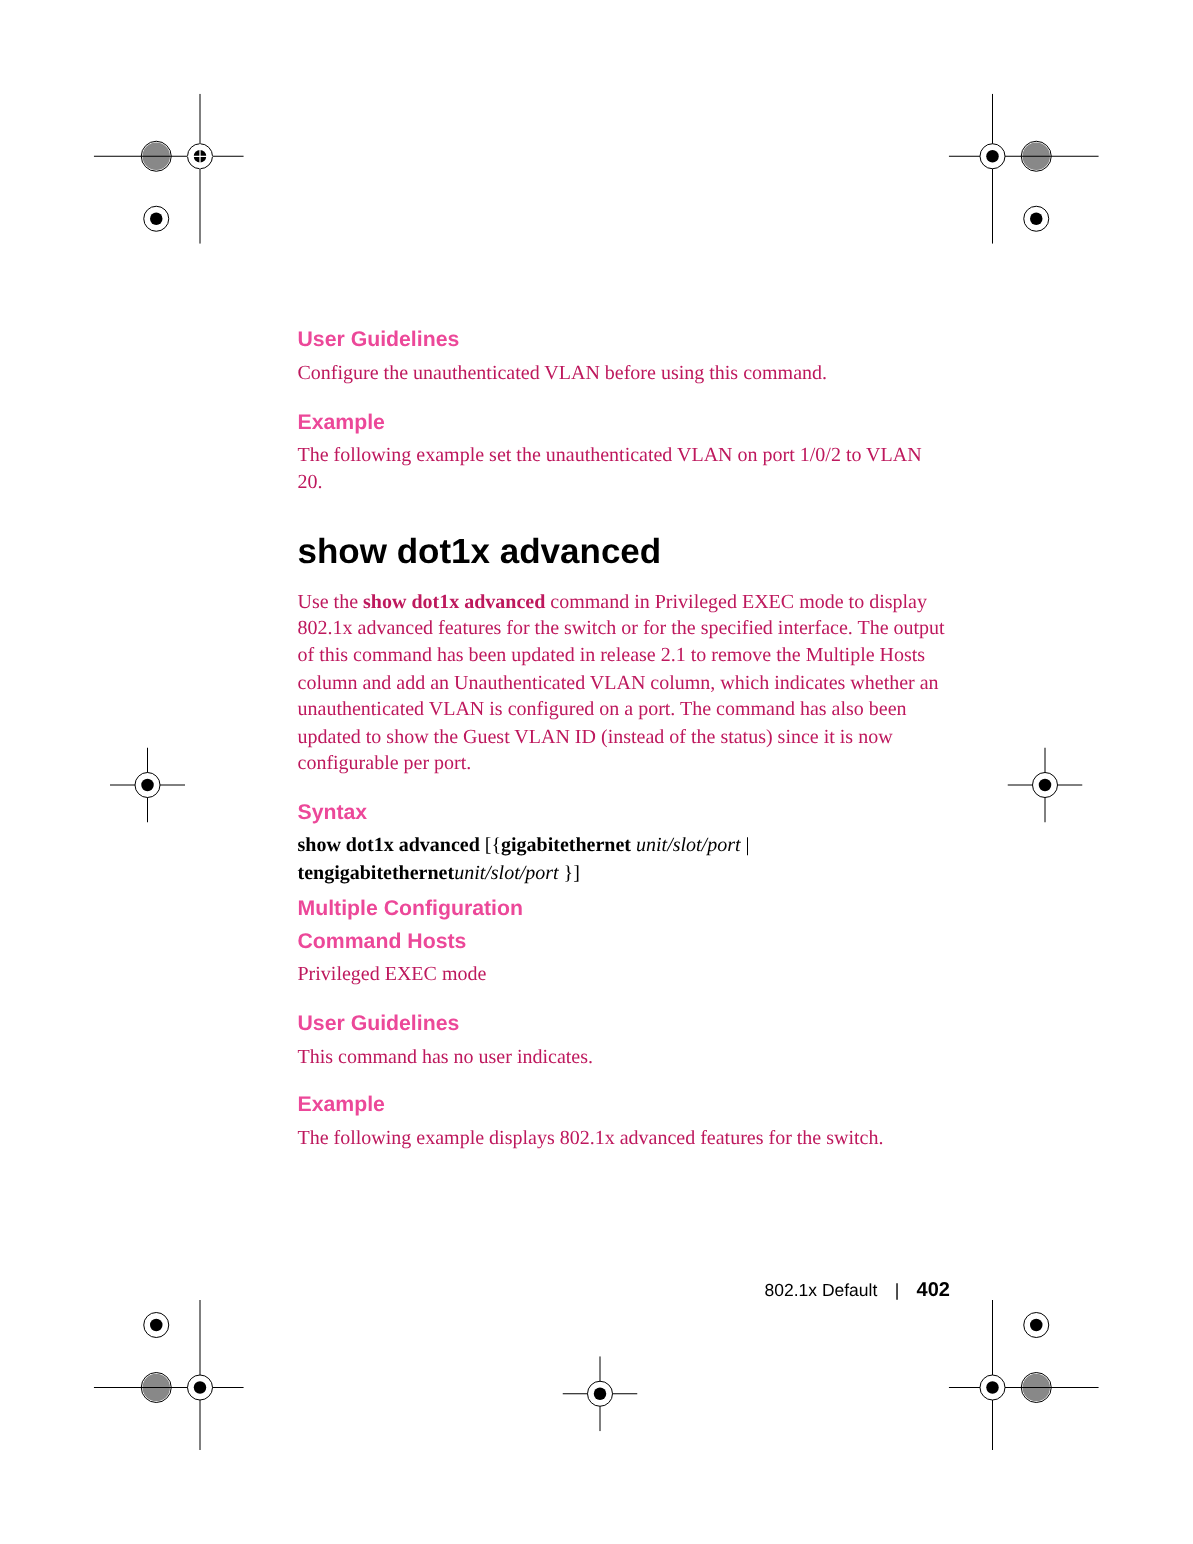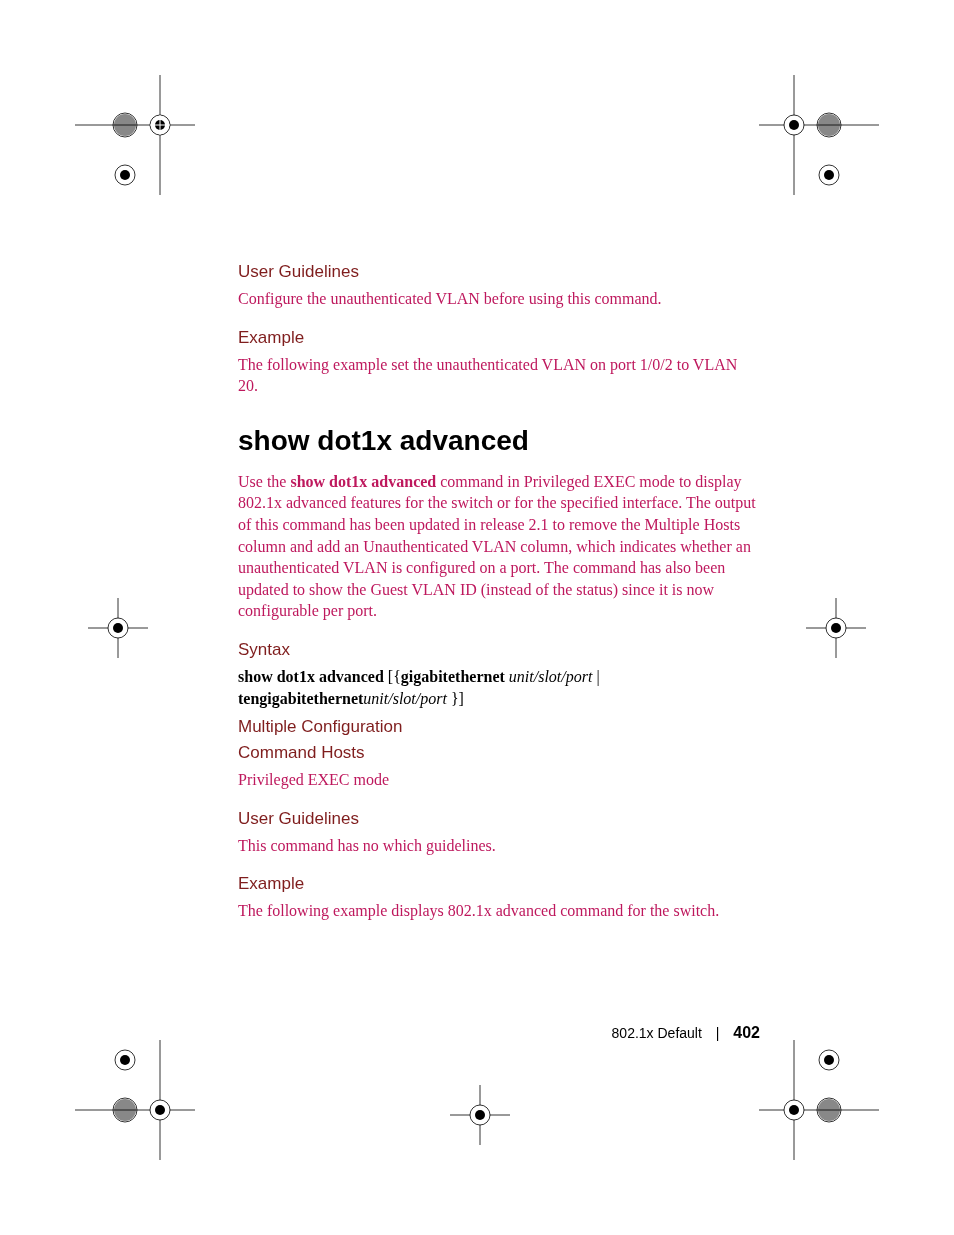--- a/index.html
+++ b/index.html
@@ -22,23 +22,23 @@
       height: 1235px;
     }
     .content {
       position: absolute;
       left: 238px;
       top: 262px;
       width: 520px;
     }
     .sub-heading {
       font-family: Arial, Helvetica, sans-serif;
-      font-weight: normal;
+      font-weight: bold;
       font-size: 17px;
-      color: #7f1d1d;
+      color: #ec4899;
       margin-bottom: 6px;
     }
     .body-text {
       font-family: Georgia, 'Times New Roman', serif;
       font-size: 16px;
       line-height: 1.35;
       color: #be185d;
       margin-bottom: 18px;
     }
     .section-heading {
@@ -192,24 +192,24 @@
     <div class="syntax-line">
       <span class="bold">show dot1x advanced </span><span>[{</span><span class="bold">gigabitethernet </span><span class="italic">unit/slot/port</span><span> | </span><br><span class="bold">tengigabitethernet</span><span class="italic">unit/slot/port </span><span>}]</span>
     </div>
 
     <div class="sub-heading">Multiple Configuration</div>
 
     <div class="sub-heading">Command Hosts</div>
     <div class="body-text">Privileged EXEC mode</div>
 
     <div class="sub-heading">User Guidelines</div>
-    <div class="body-text">This command has no which guidelines.</div>
+    <div class="body-text">This command has no user indicates.</div>
 
     <div class="sub-heading">Example</div>
-    <div class="body-text">The following example displays 802.1x advanced command for the switch.</div>
+    <div class="body-text">The following example displays 802.1x advanced features for the switch.</div>
 
   </div>
 
   <div class="footer">
     <span class="footer-section">802.1x Default</span>
     <span class="footer-sep">|</span>
     <span class="footer-page">402</span>
   </div>
 
 </div>

